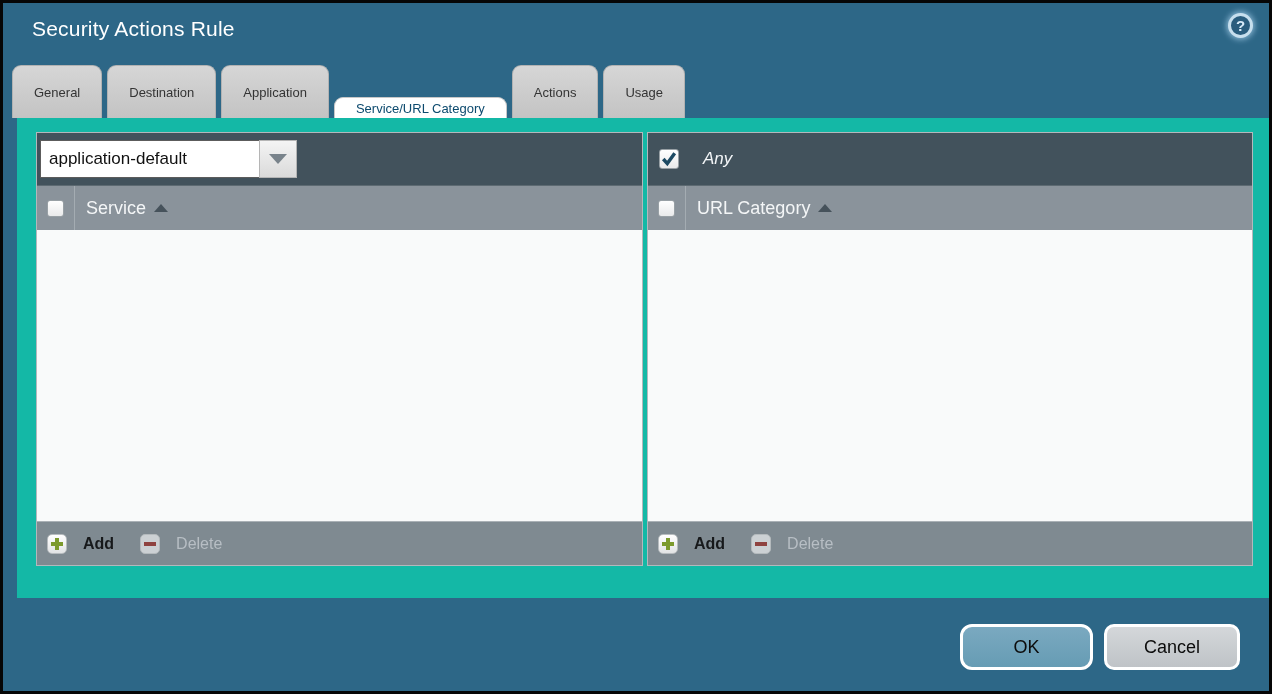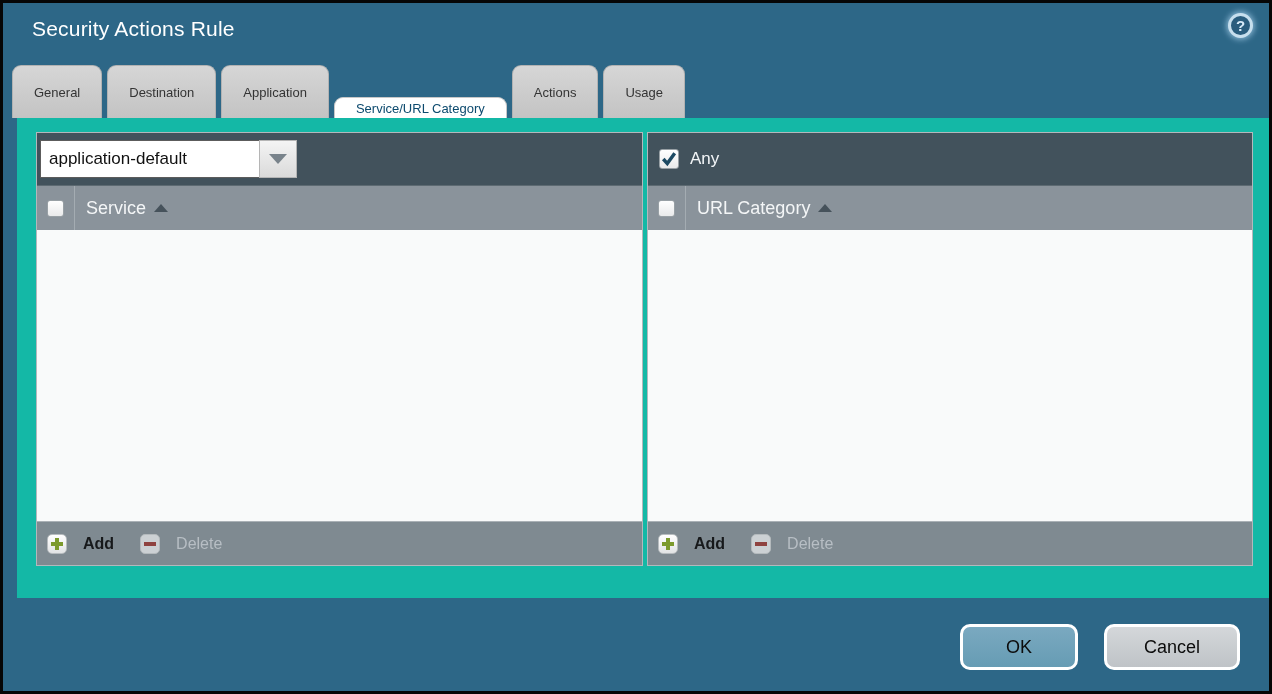--- a/index.html
+++ b/index.html
@@ -63,21 +63,21 @@
     font-family:"Liberation Sans", sans-serif; outline:none; background:#fff;
   }
   .combo .drop-btn {
     width:38px; height:38px; background:linear-gradient(#f4f4f4,#dadada);
     border:1px solid #b5b5b5; display:flex; align-items:center;
     justify-content:center; cursor:pointer;
   }
   .tri-down { width:0; height:0; border-left:9px solid transparent;
               border-right:9px solid transparent; border-top:10px solid #79838b; }
 
-  .any-row { display:flex; gap:11px; padding-left:8px; }
+  .any-row { display:flex; gap:24px; padding-left:8px;font-style:italic; }
   .checkbox {
     width:20px; height:20px; border-radius:3px;
     background:linear-gradient(#ffffff,#e9eaeb); border:1px solid #98a0a5;
     display:flex; align-items:center; justify-content:center; cursor:pointer;
   }
   .checkbox svg { display:none; }
   .checkbox.checked svg { display:block; }
   .any-label { color:#f2f5f7; font-size:17px; }
 
   .col-header {
@@ -122,21 +122,21 @@
   .foot-btn.disabled .icon-box { background:#ccd1d4; border-color:#b4babd; }
   .foot-btn.disabled .lbl { color:#b7bec4; font-weight:400; }
 
   
   .dlg-btn {
     position:absolute; top:621px; height:46px;
     border:3px solid #ffffff; border-radius:10px;
     font-size:18px; color:#0c0c0c; font-family:"Liberation Sans", sans-serif;
     cursor:pointer; display:flex; align-items:center; justify-content:center;
   }
-  .btn-ok     { left:957px;  width:118px; background:linear-gradient(#7aa9c0,#669cb4); }
+  .btn-ok     { left:957px;  width:133px; background:linear-gradient(#7aa9c0,#669cb4);border-radius:12px; }
   .btn-cancel { left:1101px; width:136px; background:linear-gradient(#d4d7da,#bfc3c7); }
 </style>
 </head>
 <body>
 
 <div class="window">
 
   <div class="title">Security Actions Rule</div>
   <div class="help">?</div>
 

